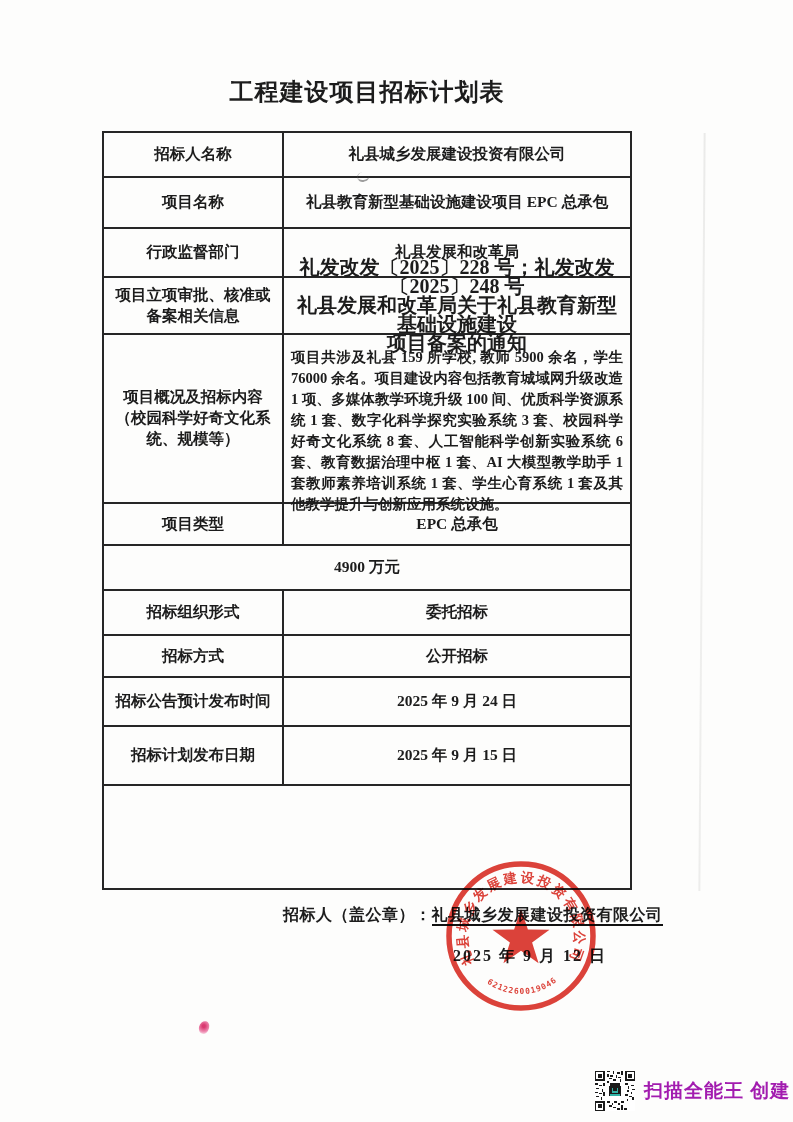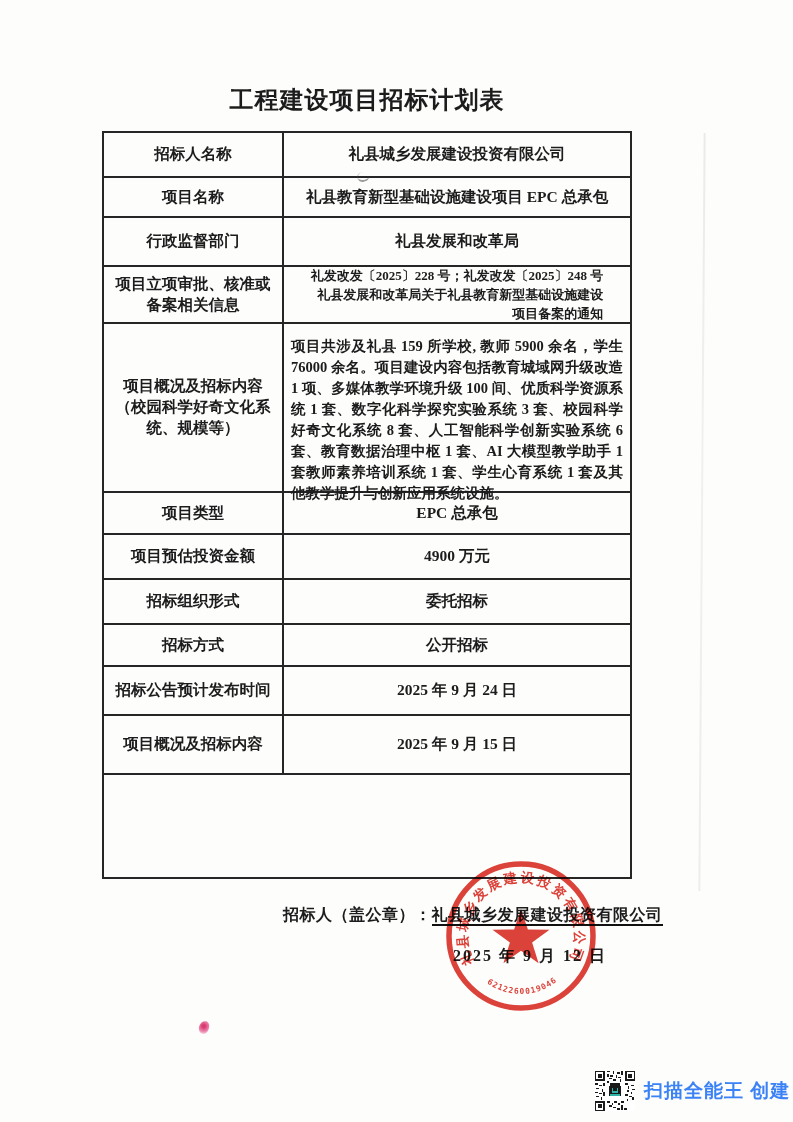--- a/index.html
+++ b/index.html
@@ -1,52 +1,52 @@
 <!DOCTYPE html>
 <html><head>
 <meta charset="utf-8">
 <style>
   html,body{margin:0;padding:0;background:#ffffff;}
   body{width:793px;height:1122px;position:relative;overflow:hidden;
        font-family:"Liberation Serif","DejaVu Serif",serif;color:#1c1c1c;}
   .page{position:absolute;inset:0;background:#fdfdfc;}
 
-  .title{position:absolute;top:84px;left:102px;width:530px;margin:0;
+  .title{position:absolute;top:76px;left:102px;width:530px;margin:0;
          text-align:center;font-size:24px;font-weight:bold;letter-spacing:1px;}
 
   .ttable{position:absolute;left:102px;top:131px;width:530px;
           border:2.5px solid #262626;box-sizing:border-box;background:transparent;}
   .trow{display:flex;border-bottom:2px solid #262626;box-sizing:border-box;}
   .trow:last-child{border-bottom:none;}
   .tlabel{width:180px;flex:0 0 180px;border-right:2px solid #262626;box-sizing:border-box;
           display:flex;align-items:center;justify-content:center;text-align:center;
           font-weight:bold;font-size:15.5px;line-height:1.35;padding:3px 9px;}
   .tvalue{flex:1;display:flex;align-items:center;justify-content:center;text-align:center;
           font-weight:bold;font-size:15.5px;line-height:1.35;padding:3px 9px;
           box-sizing:border-box;white-space:pre-line;}
-  .h45{height:45px}.h52{height:40px}.h49{height:49px}.h57{height:57px}.h169{height:169px}
+  .h45{height:45px}.h52{height:51px}.h49{height:49px}.h57{height:57px}.h169{height:169px}
   .h42{height:42px}.h45b{height:45px}.h53{height:49px}.h59{height:59px}.h102{height:102px}
-  .r4 .tvalue{font-size:13px;line-height:19px;text-align:right;}
+  .r4 .tvalue{font-size:20px;line-height:19px;}
   .r5 .tvalue{justify-content:flex-start;text-align:justify;align-items:center;
               font-size:14.5px;line-height:21px;padding:3px 7px;margin-top:24px;}
   .r12 .tvalue{justify-content:flex-start;text-align:left;font-size:15px;line-height:21px;}
 
   .signer-line{position:absolute;left:283px;top:905px;font-size:16px;font-weight:bold;
                letter-spacing:.5px;white-space:nowrap;}
   .signer-name{border-bottom:2px solid #111;padding-bottom:1px;}
   .date-line{position:absolute;left:417px;top:946px;font-size:16px;font-weight:bold;
              letter-spacing:2px;white-space:nowrap;margin-left:36px;}
 
   .stamp{position:absolute;left:442px;top:857px;width:158px;height:158px;
          opacity:.88;mix-blend-mode:multiply;}
 
   .scanner-footer{position:absolute;left:595px;top:1071px;display:flex;align-items:center;}
   .qr{width:40px;height:40px;display:block;}
   .scanner-credit{margin-left:9px;font-family:"Liberation Sans","DejaVu Sans",sans-serif;
-                  font-size:19px;font-weight:600;color:#3b82f6;letter-spacing:1px;white-space:nowrap;}
+                  font-size:19px;font-weight:600;color:#a21caf;letter-spacing:1px;white-space:nowrap;}
 
   .ink-smudge{position:absolute;left:199px;top:1021px;width:10px;height:13px;border-radius:60% 45% 55% 50%;
               background:radial-gradient(circle at 45% 40%,#d round,#e0447c 15%,#ef8fb4 60%,rgba(246,185,205,0) 95%);
               background:radial-gradient(circle at 45% 40%,#d93a71 15%,#ef8fb4 60%,rgba(246,185,205,0) 95%);
               transform:rotate(12deg);}
   .pencil-mark{position:absolute;left:357px;top:172px;width:11px;height:8px;
                border-bottom:2px solid rgba(80,80,80,.55);border-left:1px solid rgba(80,80,80,.35);
                border-radius:50%;transform:rotate(-8deg);}
   .scan-crease{position:absolute;left:701px;top:133px;width:2px;height:758px;
                background:linear-gradient(#c8c8c6,#d9d9d7 40%,#cfcfcd);opacity:.35;
@@ -80,37 +80,36 @@
     </div>
     <div class="trow h169 r5">
       <div class="tlabel">项目概况及招标内容（校园科学好奇文化系统、规模等）</div>
       <div class="tvalue">项目共涉及礼县 159 所学校, 教师 5900 余名，学生 76000 余名。项目建设内容包括教育城域网升级改造 1 项、多媒体教学环境升级 100 间、优质科学资源系统 1 套、数字化科学探究实验系统 3 套、校园科学好奇文化系统 8 套、人工智能科学创新实验系统 6 套、教育数据治理中枢 1 套、AI 大模型教学助手 1 套教师素养培训系统 1 套、学生心育系统 1 套及其他教学提升与创新应用系统设施。</div>
     </div>
     <div class="trow h42">
       <div class="tlabel">项目类型</div>
       <div class="tvalue">EPC 总承包</div>
     </div>
     <div class="trow h45b">
-      <div class="tlabel">项目预估投资金额</div>
       <div class="tvalue">4900 万元</div>
     </div>
     <div class="trow h45b">
       <div class="tlabel">招标组织形式</div>
       <div class="tvalue">委托招标</div>
     </div>
     <div class="trow h42">
       <div class="tlabel">招标方式</div>
       <div class="tvalue">公开招标</div>
     </div>
     <div class="trow h53">
       <div class="tlabel">招标公告预计发布时间</div>
       <div class="tvalue">2025 年 9 月 24 日</div>
     </div>
     <div class="trow h59">
-      <div class="tlabel">项目概况及招标内容</div>
+      <div class="tlabel">招标计划发布日期</div>
       <div class="tvalue">2025 年 9 月 15 日</div>
     </div>
     <div class="trow h102 r12">
     </div>
   </div>
 
   <div class="signer-line"><span>招标人（盖公章）：</span><span class="signer-name">礼县城乡发展建设投资有限公司</span></div>
 
   <div class="date-line">2025 年 9 月 12 日</div>
 

